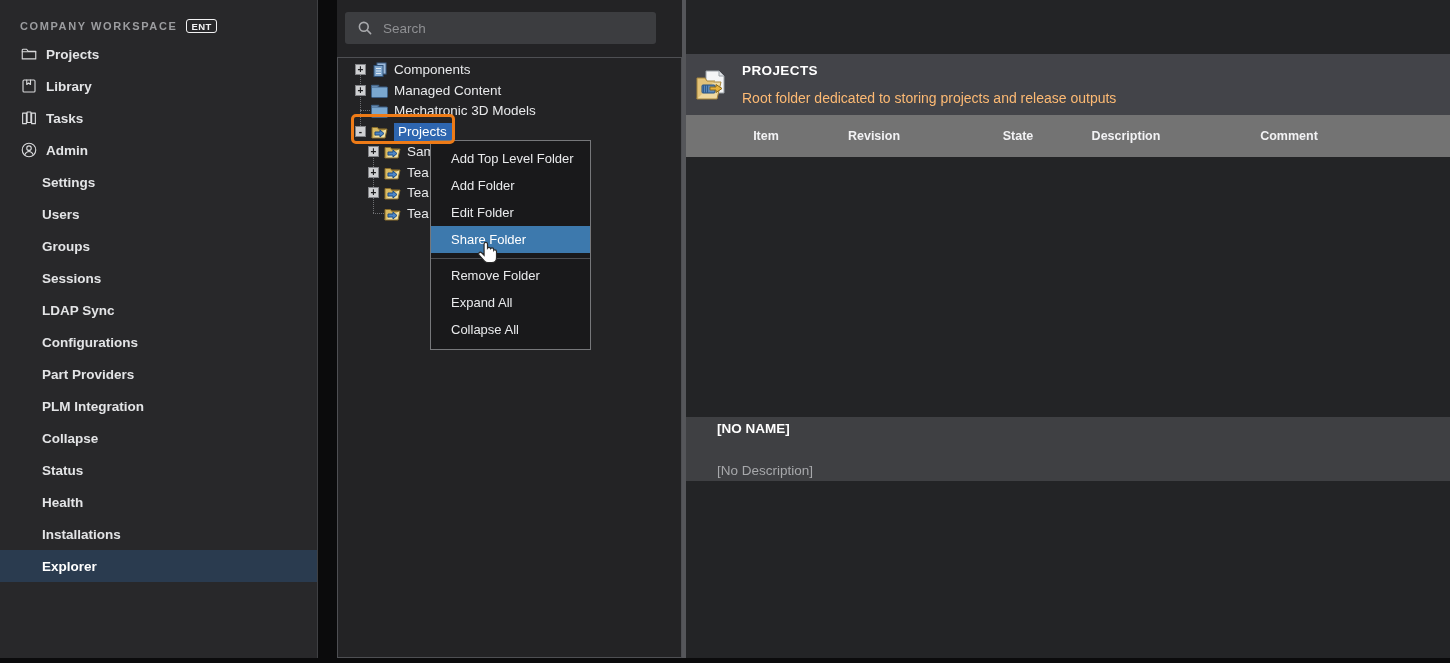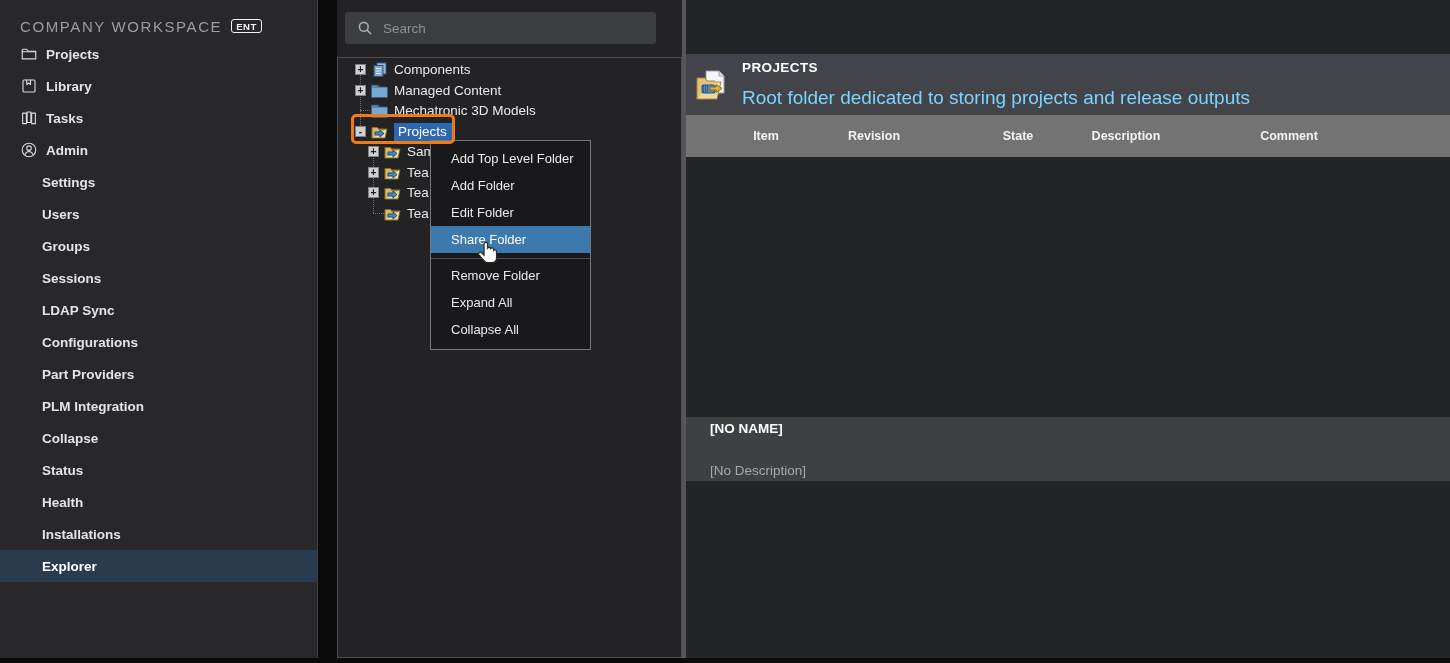--- a/index.html
+++ b/index.html
@@ -4,21 +4,21 @@
 <style>
   * { margin:0; padding:0; box-sizing:border-box; }
   html,body { width:1450px; height:663px; background:#0b0b0c; overflow:hidden;
               font-family:"Liberation Sans", sans-serif; }
   .app { position:relative; width:1450px; height:663px; background:#0b0b0c; }
 
   
   .sidebar { position:absolute; left:0; top:0; width:318px; height:658px;
              background:#28282a; border-right:1px solid #3f4043; }
   .ws-header { padding:14px 0 0 20px; height:38px; display:flex; align-items:center; }
-  .ws-title { font-size:15px; font-weight:400; letter-spacing:1.6px; color:#9c9da0; }
+  .ws-title { font-size:11px; font-weight:700; letter-spacing:1.6px; color:#9c9da0; }
   .ws-badge { margin-left:9px; border:1.5px solid #f2f2f3; border-radius:3px;
               padding:1px 4px 0 4px; font-size:9.5px; font-weight:700; color:#f2f2f3;
               letter-spacing:.5px; }
   .nav-item { height:32px; display:flex; align-items:center; padding-left:20px;
               color:#e3e4e6; font-size:13.5px; font-weight:600; cursor:pointer; }
   .nav-item .ic { width:18px; height:18px; margin-right:8px; display:flex;
                   align-items:center; justify-content:center; flex:0 0 18px; }
   .nav-sub { height:32px; display:flex; align-items:center; padding-left:42px;
              color:#e3e4e6; font-size:13.5px; font-weight:600; cursor:pointer; }
   .nav-sub.selected { background:#2a3b4f; color:#ffffff; }
@@ -48,27 +48,27 @@
 
   
   .splitter { position:absolute; left:682px; top:0; width:4px; height:658px; background:#55565a; }
 
   
   .detail { position:absolute; left:686px; top:0; width:764px; height:658px; background:#232426; }
   .d-header { position:absolute; left:0; top:54px; width:764px; height:61px; background:#434449;
               display:flex; align-items:center; padding-left:8px; }
   .d-header .dic { width:34px; height:34px; margin-right:14px; flex:0 0 34px; }
   .d-title { font-size:13.5px; font-weight:700; color:#ffffff; letter-spacing:.4px; }
-  .d-sub { font-size:19px; color:#7dd3fc; margin-top:12px; }
+  .d-sub { font-size:14px; color:#fdba74; margin-top:12px; }
   .d-cols { position:absolute; left:0; top:115px; width:764px; height:42px; background:#737373; }
   .d-col { position:absolute; top:50%; transform:translate(-50%,-50%); color:#f2f2f4;
            font-size:12.5px; font-weight:700; cursor:pointer; }
   .d-body { position:absolute; left:0; top:157px; width:764px; height:260px; background:#232426; }
   .d-footer { position:absolute; left:0; top:417px; width:764px; height:64px; background:#3f4043;
-              padding-left:24px; display:flex; flex-direction:column; justify-content:center;gap:24px; }
+              padding-left:31px; display:flex; flex-direction:column; justify-content:center;gap:24px; }
   .d-fname { font-size:13.5px; font-weight:700; color:#ffffff; }
   .d-fdesc { font-size:13.5px; color:#a7a8ab; margin-top:3px; }
 
   
   .ctx { position:absolute; left:430px; top:140px; width:161px; background:#19191b;
          border:1px solid #76777a; padding:4px 0 6px 0; z-index:50; }
   .ctx-item { height:27px; line-height:27px; padding-left:20px; font-size:13px;
               color:#e9eaec; cursor:pointer; white-space:nowrap; }
   .ctx-item.hl { background:#3d79ad; color:#ffffff; }
   .ctx-sep { height:1px; background:#4d4e51; margin:5px 0 3px 0; }

